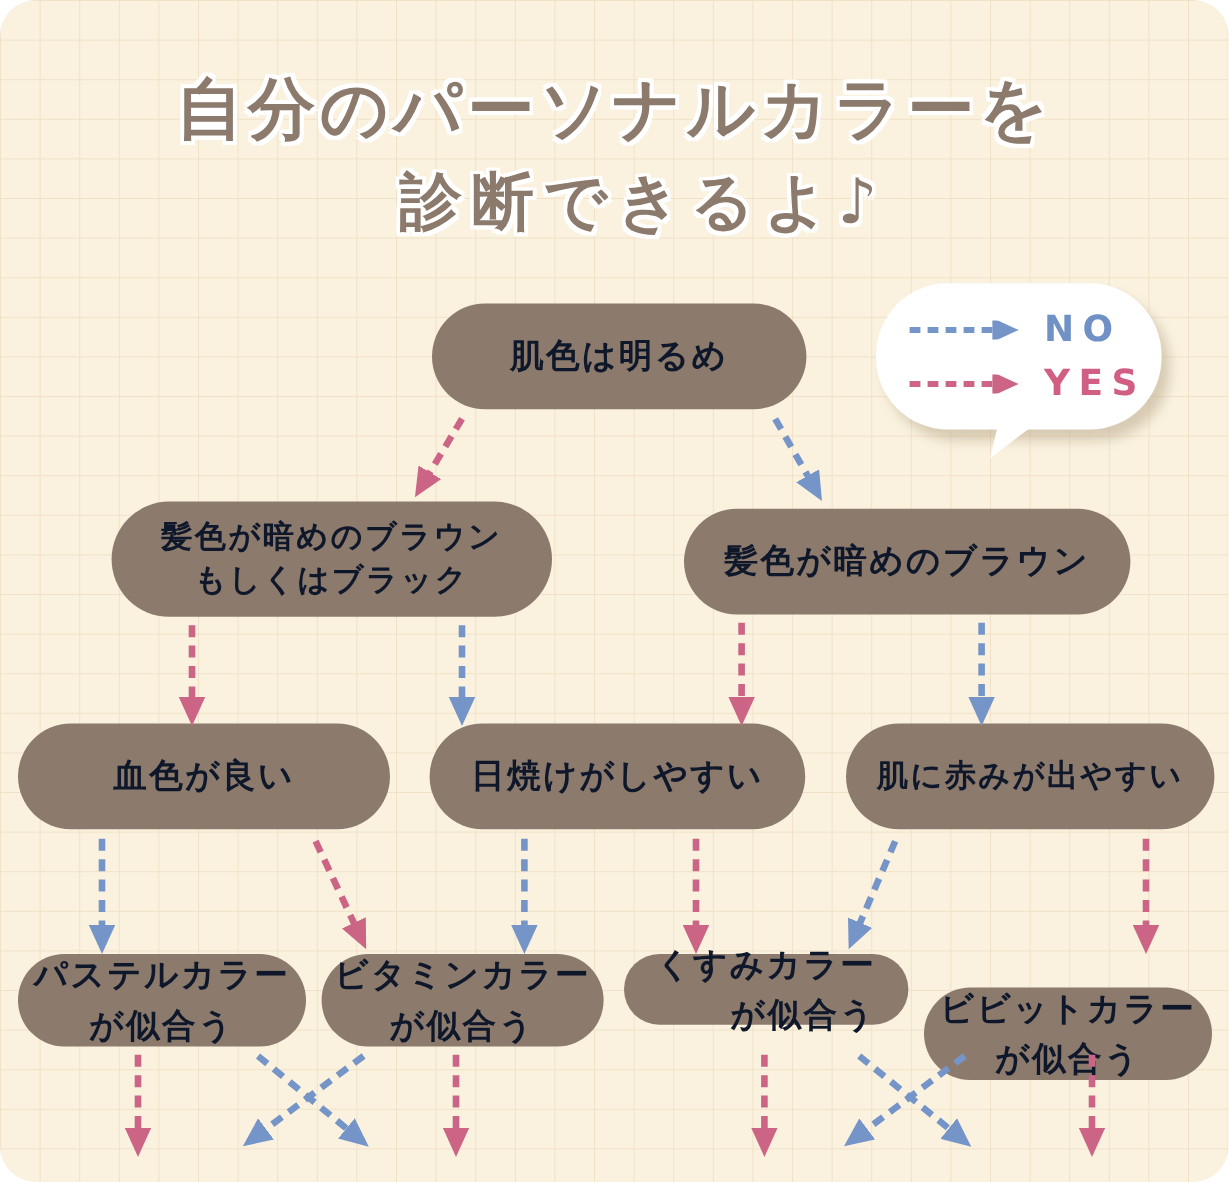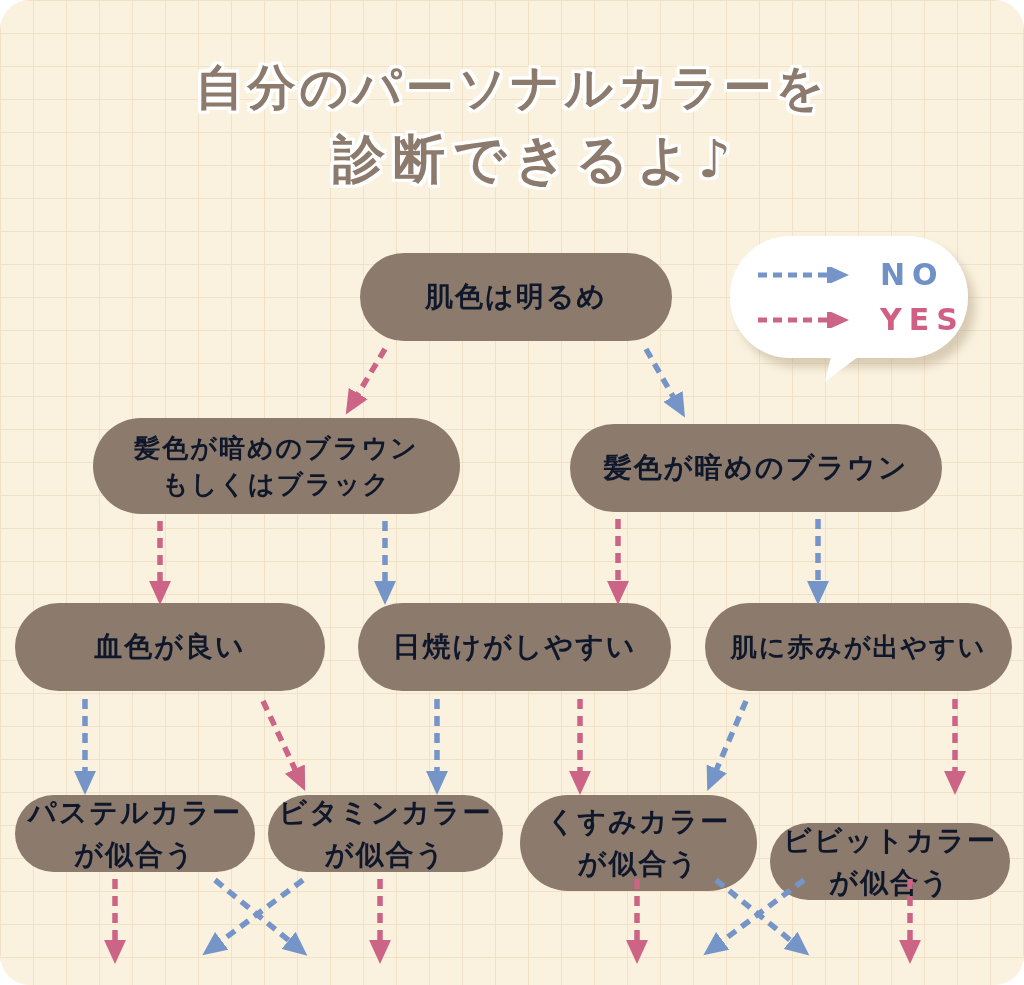--- a/index.html
+++ b/index.html
@@ -17,21 +17,21 @@
     background-size:33px 33px;
     border-radius:30px;
   }
   .title {
     position:absolute; top:60px; left:0; width:100%;
     text-align:center; color:#8c7b6d; font-weight:bold; z-index:3;
     text-shadow:
       -3px -3px 0 #fff, 3px -3px 0 #fff, -3px 3px 0 #fff, 3px 3px 0 #fff,
       0 -3px 0 #fff, 0 3px 0 #fff, -3px 0 0 #fff, 3px 0 0 #fff;
   }
-  .title .l1 { font-size:48px; letter-spacing:4px; line-height:1.15; }
+  .title .l1 { font-size:56px; letter-spacing:4px; line-height:1.15; }
   .title .l2 { font-size:52px; letter-spacing:8px; margin-top:10px;padding-left:48px; }
 
   .node {
     position:absolute; background:#8c7b6d; color:#0f172a;
     border-radius:999px; display:flex; align-items:center; justify-content:center;
     text-align:center; white-space:pre-line; z-index:2;
     letter-spacing:2px; font-weight:bold;
   }
   .lv { font-size:28px; line-height:1.4; }
   .sm { font-size:28px; line-height:1.5; }
@@ -41,21 +41,21 @@
     background:#ffffff; border-radius:60px; z-index:1;
     box-shadow:7px 9px 10px rgba(176,156,126,0.45);
     display:flex; flex-direction:column; justify-content:center; gap:10px;
     padding-left:26px; box-sizing:border-box;
   }
   .bubble::after {
     content:""; position:absolute; left:95px; bottom:-24px;
     width:42px; height:32px; background:#ffffff;
     clip-path:polygon(18% 0, 100% 0, 0 100%);
   }
-  .legend-row { display:flex; align-items:center; gap:24px; }
+  .legend-row { display:flex; align-items:center; gap:14px; }
   .legend-label { font-size:30px; font-weight:bold; letter-spacing:7px; }
   .legend-label.no  { color:#6f91c6; }
   .legend-label.yes { color:#d15f84; }
 
   .arrows { position:absolute; inset:0; z-index:4; pointer-events:none; }
 </style>
 </head>
 <body>
 
 <div class="canvas">
@@ -103,21 +103,21 @@
   <div class="node lv" style="left:705px; top:603px; width:307px; height:88px; font-size:26px;">肌に赤みが出やすい</div>
 
   <div class="node lv" style="left:358px; top:603px; width:313px; height:88px;">日焼けがしやすい</div>
 
   <div class="node sm" style="left:15px; top:795px; width:240px; height:77px;">パステルカラー
 が似合う</div>
 
   <div class="node sm" style="left:268px; top:795px; width:235px; height:77px;">ビタミンカラー
 が似合う</div>
 
-  <div class="node sm" style="left:520px; top:795px; width:237px; height:96px;">くすみカラー
+  <div class="node sm" style="left:520px; top:795px; width:237px; height:59px;text-align:right;">くすみカラー
 が似合う</div>
 
   <div class="node sm" style="left:770px; top:795px; width:240px; height:77px;margin-top:28px;">ビビットカラー
 が似合う</div>
 
   <svg class="arrows" width="1024" height="985" viewBox="0 0 1024 985">
     <defs>
       <marker id="head-no" markerWidth="4.6" markerHeight="4" refX="2.2" refY="2" orient="auto" markerUnits="strokeWidth">
         <path d="M0,0 L4.4,2 L0,4 Z" fill="#7594c7"></path>
       </marker>

